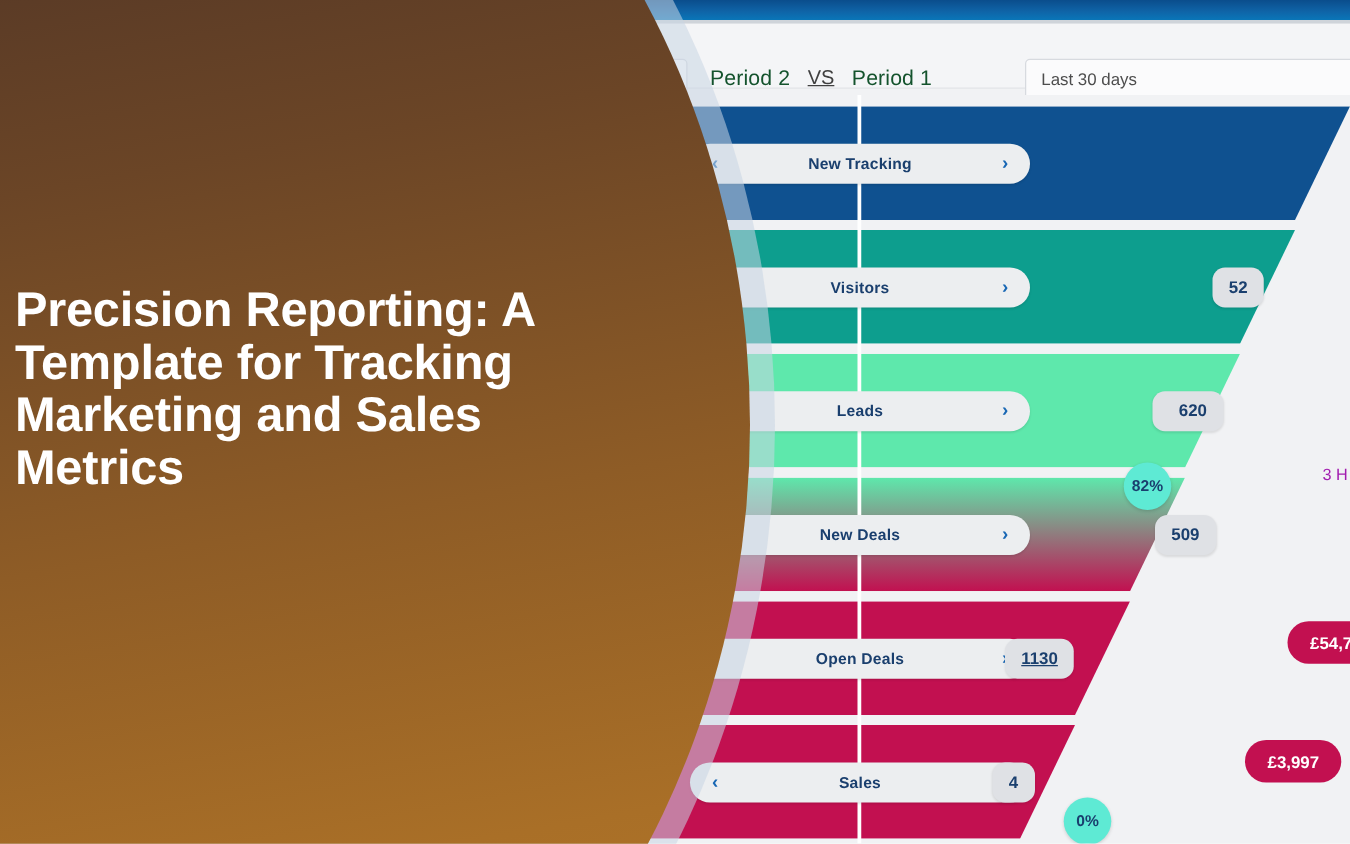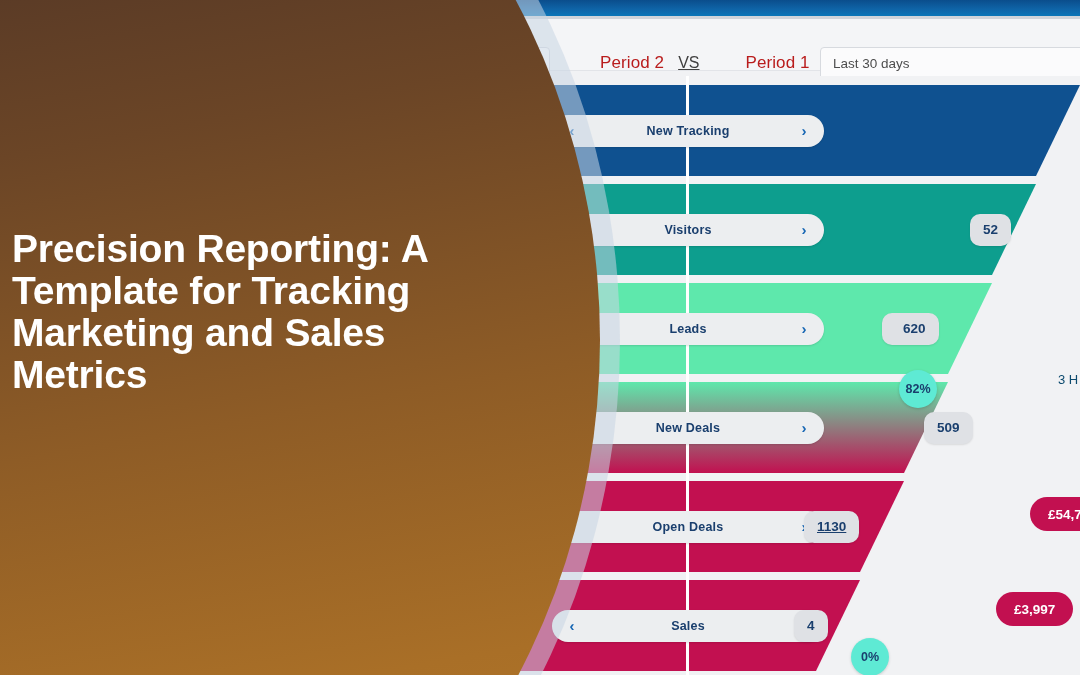--- a/index.html
+++ b/index.html
@@ -38,21 +38,21 @@
     width:128px; height:32px;
     background:#ffffff;
     border:1px solid #d7dadf;
     border-radius:4px;
   }
   .period-group{
     position:absolute; left:568px; top:29px;
     height:30px; display:flex; align-items:center; gap:14px;
   }
   .period-label{
-    font-size:17px; color:#b91c1c; letter-spacing:.1px; white-space:nowrap;margin-left:32px;
+    font-size:17px; color:#14532d; letter-spacing:.1px; white-space:nowrap;
   }
   .vs-label{
     font-size:16px; color:#404040; white-space:nowrap;text-decoration:underline;
   }
   .daterange{
     position:absolute; left:820px; top:28px;
     width:300px; height:33px;
     background:#fbfbfc;
     border:1px solid #d7dadf;
     border-radius:4px;
@@ -121,21 +121,21 @@
     background:#5eead4;
     display:flex; align-items:center; justify-content:center;
     font-size:12.5px; font-weight:bold; color:#1a3f6e;
     box-shadow:0 1px 3px rgba(0,0,0,.16);
     z-index:10;
   }
 
   
   .dur-label{
     position:absolute;
-    font-size:13px; color:#0c4a6e; white-space:nowrap;
+    font-size:13px; color:#a21caf; white-space:nowrap;
     z-index:9;
     text-align:center;
   }
 
   
   .value-pill{
     position:absolute;
     background:#c21050;
     border-radius:17px;
     height:34px;
@@ -240,21 +240,21 @@
           <span class="chev r">›</span>
         </div>
         <div class="stage-pill" style="top: 533.5px;">
           <span class="chev l">‹</span>
           <span class="lbl">Sales</span>
           <span class="chev r">›</span>
         </div>
       </div>
     <div id="badges">
         <div class="count-badge" style="top: 137.5px; left: 970px;">52</div>
-        <div class="count-badge" style="top: 236.5px; left: 882px; padding-left: 21px;">620</div>
+        <div class="count-badge" style="top: 236.5px; left: 922px; padding-left: 21px;">620</div>
         <div class="count-badge" style="top: 335.5px; left: 924px; text-align: center;">509</div>
         <div class="count-badge" style="top: 434.5px; left: 804px; text-decoration: underline;">1130</div>
         <div class="count-badge" style="top: 533.5px; left: 794px;">4</div>
         <div class="pct-circle" style="top: 294px; left: 899px;">82%</div>
         <div class="pct-circle" style="top: 562px; left: 851px;">0%</div>
         <div class="dur-label" style="left: 1058px; top: 296px;">3 H</div>
         <div class="dur-label" style="left: 986px; top: 564px; margin-top: 40px;">6 Days</div>
         <div class="value-pill" style="left: 1030px; top: 421px;">£54,7</div>
         <div class="value-pill" style="left: 996px; top: 516px;">£3,997</div>
       </div>

